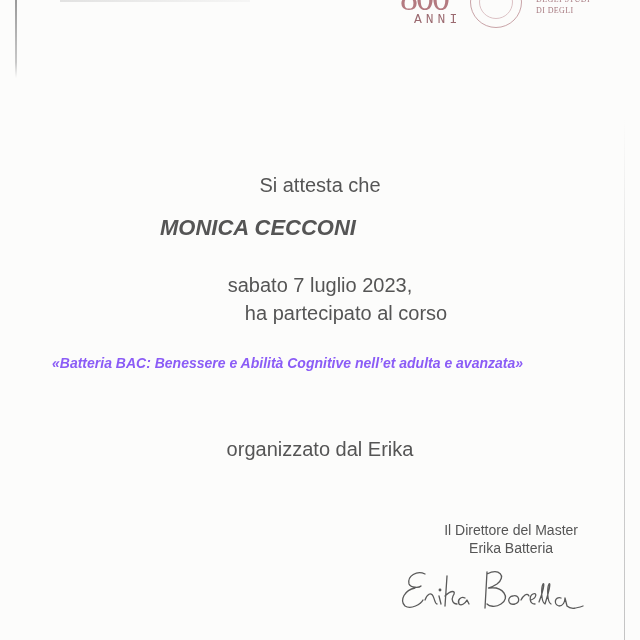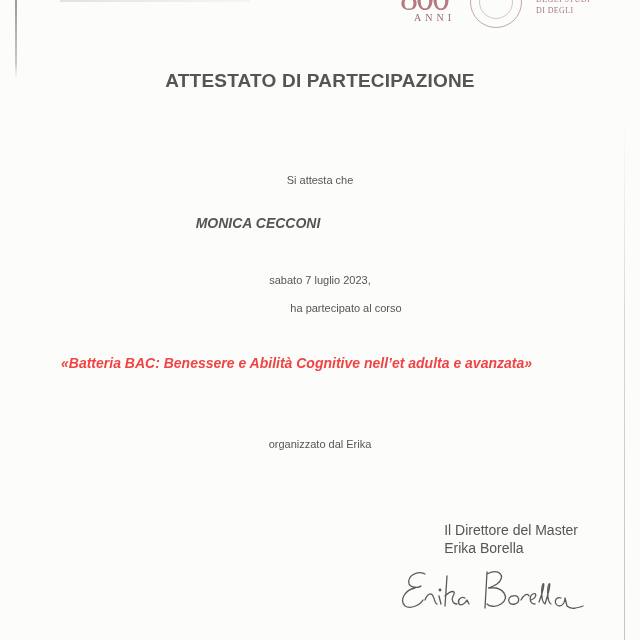--- a/index.html
+++ b/index.html
@@ -63,22 +63,22 @@
       font-family: "Liberation Serif", serif;
       font-size: 36px;
       color: #b47a80;
       letter-spacing: -2px;
       line-height: 36px;
     }
     .logo-anni {
       position: absolute;
       left: 14px;
       top: 26px;
-      font-family: Liberation Serif, serif;
-      font-size: 10px;
+      font-family: Liberation Mono, monospace;
+      font-size: 13px;
       letter-spacing: 4px;
       color: #9b6a70;
     }
     .logo-seal {
       margin-left: 10px;
       margin-top: -10px;
       width: 52px;
       height: 52px;
       border-radius: 50%;
       border: 1.5px solid #c9a4a8;
@@ -112,51 +112,50 @@
       font-size: 19px;
       font-weight: bold;
       color: #555;
       letter-spacing: 0.2px;
     }
     .line {
       position: absolute;
       left: 0;
       width: 640px;
       text-align: center;
-      font-size: 11px;
+      font-size: 20px;
       color: #555;
     }
     .name {
       position: absolute;
       top: 215px;
       left: 0;
       width: 516px;
+      text-align: center;
+      font-size: 22px;
+      font-weight: bold;
+      font-style: italic;
+      color: #555;
+    }
+    .course {
+      position: absolute;
+      top: 355px;
+      left: 0;
+      width: 575px;
       text-align: center;
       font-size: 14px;
       font-weight: bold;
       font-style: italic;
-      color: #555;
-    }
-    .course {
-      position: absolute;
-      top: 355px;
-      left: 0;
-      width: 575px;
-      text-align: center;
-      font-size: 14px;
-      font-weight: bold;
-      font-style: italic;
-      color: #ef4444;
-      padding-left: 9px;
+      color: #8b5cf6;
     }
     .signer {
       position: absolute;
       right: 62px;
       top: 521px;
-      text-align: left;
+      text-align: center;
       font-size: 14px;
       color: #555;
       line-height: 18px;
     }
     .signature {
       position: absolute;
       left: 395px;
       top: 562px;
       width: 200px;
       height: 60px;
@@ -176,36 +175,35 @@
       <span class="logo-800-num">800</span>
       <span class="logo-anni">ANNI</span>
     </div>
     <div class="logo-seal"></div>
     <div class="logo-univ">
       <div>DEGLI STUDI</div>
       <div>DI DEGLI</div>
     </div>
   </div>
 
-  <div class="title">ATTESTATO DI PARTECIPAZIONE</div>
 
   <div class="line" style="top:174px;">Si attesta che</div>
 
   <div class="name">MONICA CECCONI</div>
 
   <div class="line" style="top:274px;">sabato 7 luglio 2023,</div>
   <div class="line" style="top:302px;margin-left:26px;">ha partecipato al corso</div>
 
   <div class="course">«Batteria BAC: Benessere e Abilità Cognitive nell’et adulta e avanzata»</div>
 
   <div class="line" style="top:438px;">organizzato dal Erika</div>
 
   <div class="signer">
     <div>Il Direttore del Master</div>
-    <div>Erika Borella</div>
+    <div>Erika Batteria</div>
   </div>
 
   <svg class="signature" viewBox="0 0 200 60">
     <g fill="none" stroke="#5a5a5a" stroke-width="1.3" stroke-linecap="round" stroke-linejoin="round">
 
       <path d="M30 12 C22 8, 12 14, 14 22 C16 26, 24 26, 26 24 M20 26 C10 28, 4 38, 10 44 C16 48, 26 42, 28 38"></path>
 
       <path d="M30 38 C32 32, 36 30, 38 34 C40 38, 40 42, 42 42"></path>
 
       <path d="M44 34 L46 42"></path>

